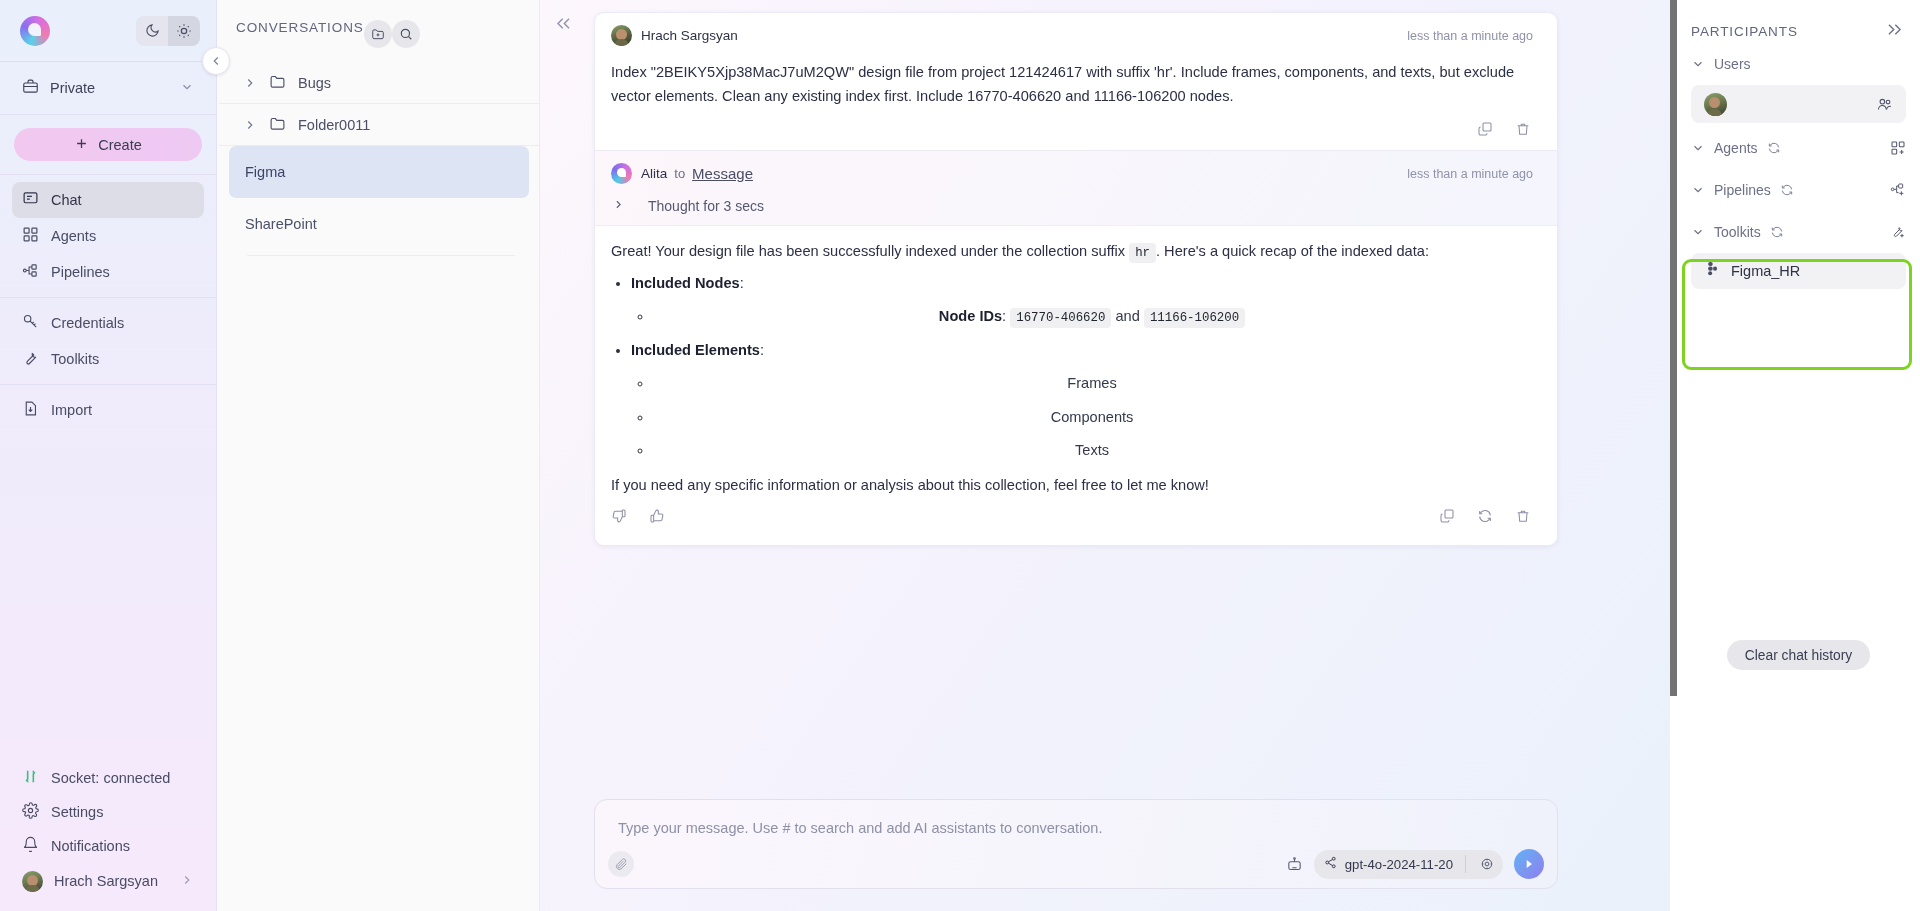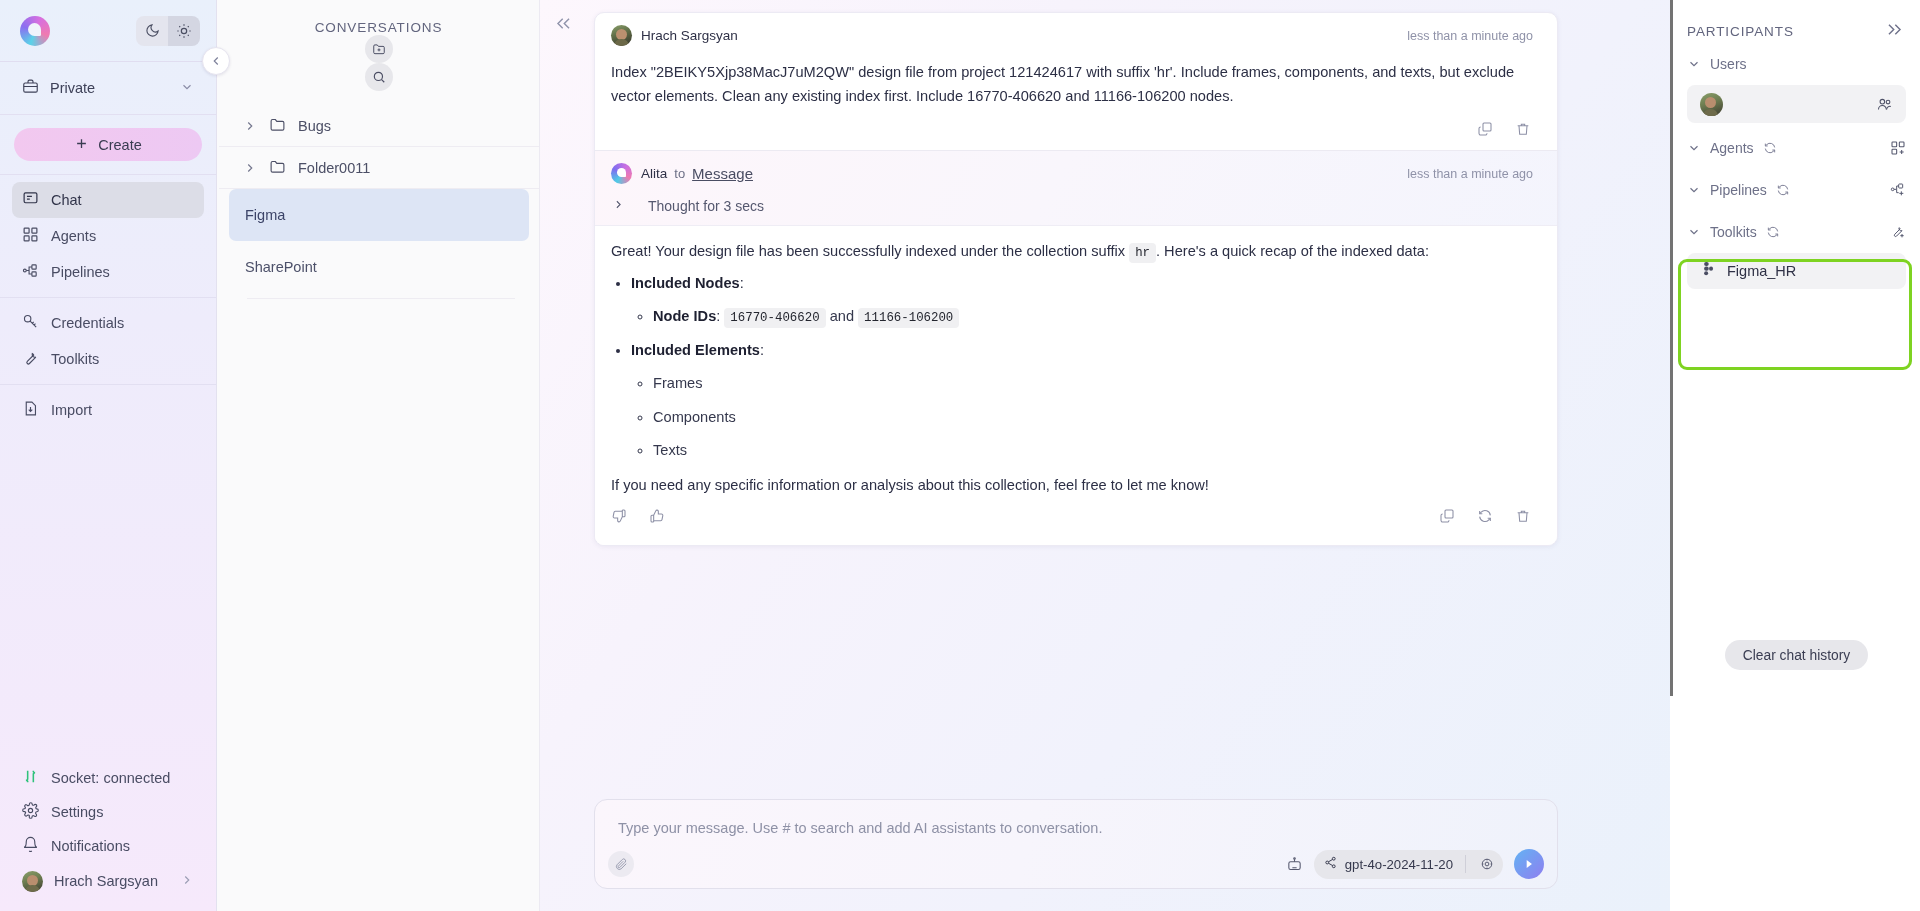--- a/index.html
+++ b/index.html
@@ -74,22 +74,22 @@
     border-radius: 50%; background: #fff; border: 1px solid #e6e4ef;
     display: flex; align-items: center; justify-content: center;
     color: #7d809a; z-index: 30; cursor: pointer;
     box-shadow: 0 1px 3px rgba(40,30,80,.10);
   }
 
   
   .conv-panel { width: 323px; flex: 0 0 323px; height: 911px;
     background: #fafafb; border-right: 1px solid #eceaf2;
     display: flex; flex-direction: column; }
-  .conv-head { display: flex; align-items: center; gap: 0;
-    padding: 20px 18px 14px 19px; flex-direction: column; }
+  .conv-head { display: flex; align-items: flex-start; gap: 0;
+    padding: 20px 18px 14px 19px; }
   .conv-title { font-size: 13.5px; letter-spacing: .9px; color: #62657e;
     font-weight: 400; }
   .ic-round { width: 28px; height: 28px; border-radius: 50%; background: #e7e7eb;
     display: flex; align-items: center; justify-content: center;
     color: #4a4d63; cursor: pointer; }
   .conv-list { flex: 1; overflow: hidden; padding-left: 2px; }
   .conv-row { display: flex; align-items: center; gap: 12px;
     height: 42px; padding: 0 20px 0 24px; color: #4c4f66; font-size: 14.5px;
     border-bottom: 1px solid #eeecf2; cursor: pointer; }
   .conv-row .chev { color: #73768d; display:flex; }
@@ -151,21 +151,21 @@
   .bot-card { background: #fff; margin: 0; border-top: 1px solid #efedf5;
     padding: 14px 26px 8px 16px; }
   .bot-card p { font-size: 14.6px; color: #2c2f45; line-height: 1.6;
     margin: 0 0 4px; }
   code.inline { font-family: "Liberation Mono", monospace; font-size: 12.4px;
     background: #f0f0f2; border-radius: 4px; padding: 3px 6px; color: #24262f; }
   ul.lv1 { margin: 9px 0 0 20px; }
   ul.lv1 > li { font-size: 14.6px; color: #2c2f45; margin-bottom: 11px;
     line-height: 1.5; }
   ul.lv1 > li::marker { color: #2c2f45; }
-  ul.lv2 { margin: 11px 0 2px 22px; }
+  ul.lv2 { margin: 11px 0 2px 22px; text-align: center; }
   ul.lv2 > li { font-size: 14.6px; color: #35384d; margin-bottom: 12px;
     line-height: 1.5; }
   b { font-weight: 700; color: #1e2031; }
   .closing { margin-top: 10px; }
 
   
   .composer-wrap { width: 100%; padding: 0 112px 22px 54px; }
   .composer { max-width: 1096px; height: 90px; border-radius: 13px;
     background: linear-gradient(105deg,#fbf6fc 0%,#f7f5fc 45%,#eff2fb 100%);
     border: 1px solid #e2e0ec; position: relative; }
@@ -183,21 +183,21 @@
     font-size: 13.2px; color: #35384c; gap: 8px; cursor: pointer; }
   .model-pill .sepline { width: 1px; height: 18px; background: #cfcfd8; margin-left: 4px;}
   .gear-btn { width: 25px; height: 25px; display: flex; align-items: center;
     justify-content: center; color: #50536a; }
   .send-btn { width: 30px; height: 30px; border-radius: 50%;
     background: linear-gradient(135deg,#63b3f3,#8f7ef0); color: #fff;
     display: flex; align-items: center; justify-content: center; cursor: pointer; }
 
   
   .right { width: 250px; flex: 0 0 250px; height: 696px; background: #fff;
-    border-left: 3px solid #737373; position: relative; padding: 0 0 0 0; }
+    border-left: 7px solid #737373; position: relative; padding: 0 0 0 0; }
   .right-head { display: flex; align-items: center; padding: 20px 16px 0 14px; }
   .right-title { font-size: 13.5px; letter-spacing: .9px; color: #62657e; }
   .right-head .exp { margin-left: auto; color: #6e718a; cursor: pointer; }
   .grp { padding: 0 14px; }
   .grp-row { display: flex; align-items: center; gap: 9px; height: 42px;
     color: #6d7088; font-size: 14px; cursor: pointer; }
   .grp-row .chev { color: #6d7088; display: flex; }
   .grp-row .refresh { color: #7d8097; display: flex; cursor: pointer; }
   .grp-row .add { margin-left: auto; color: #55586f; display: flex; cursor: pointer; }
   .part-card { margin: 0 14px 4px; height: 38px; background: #f2f2f4;

